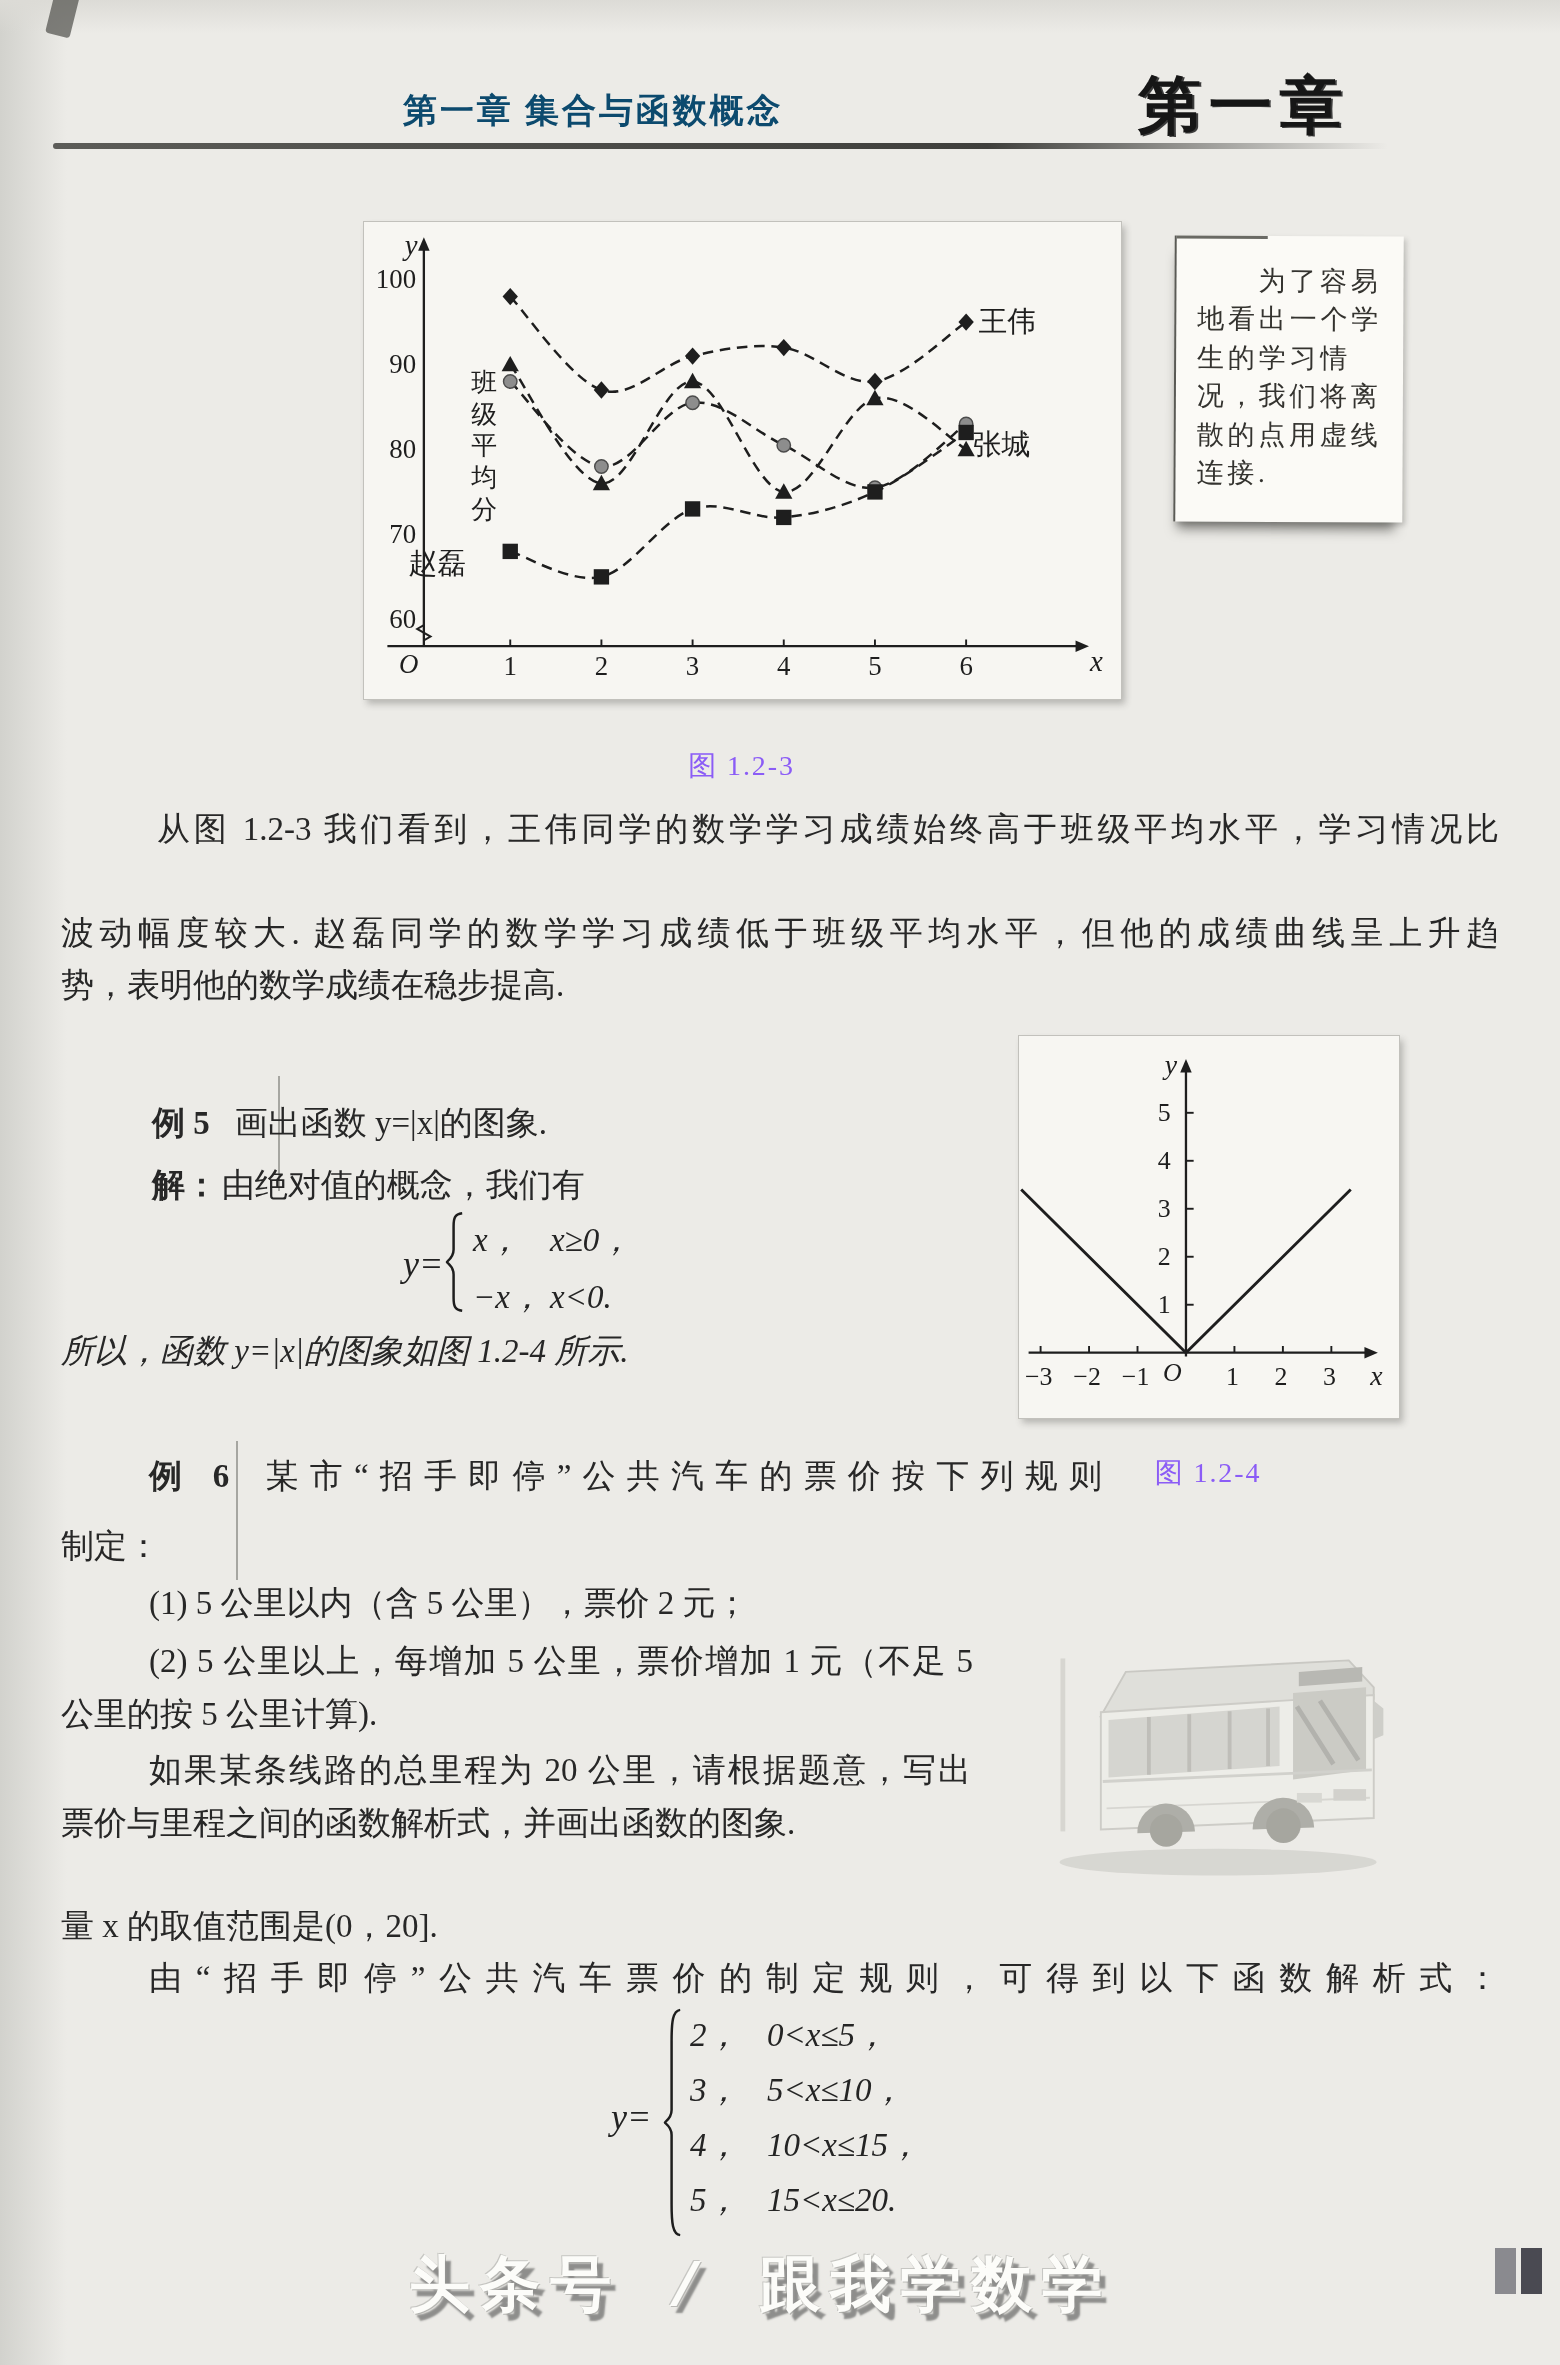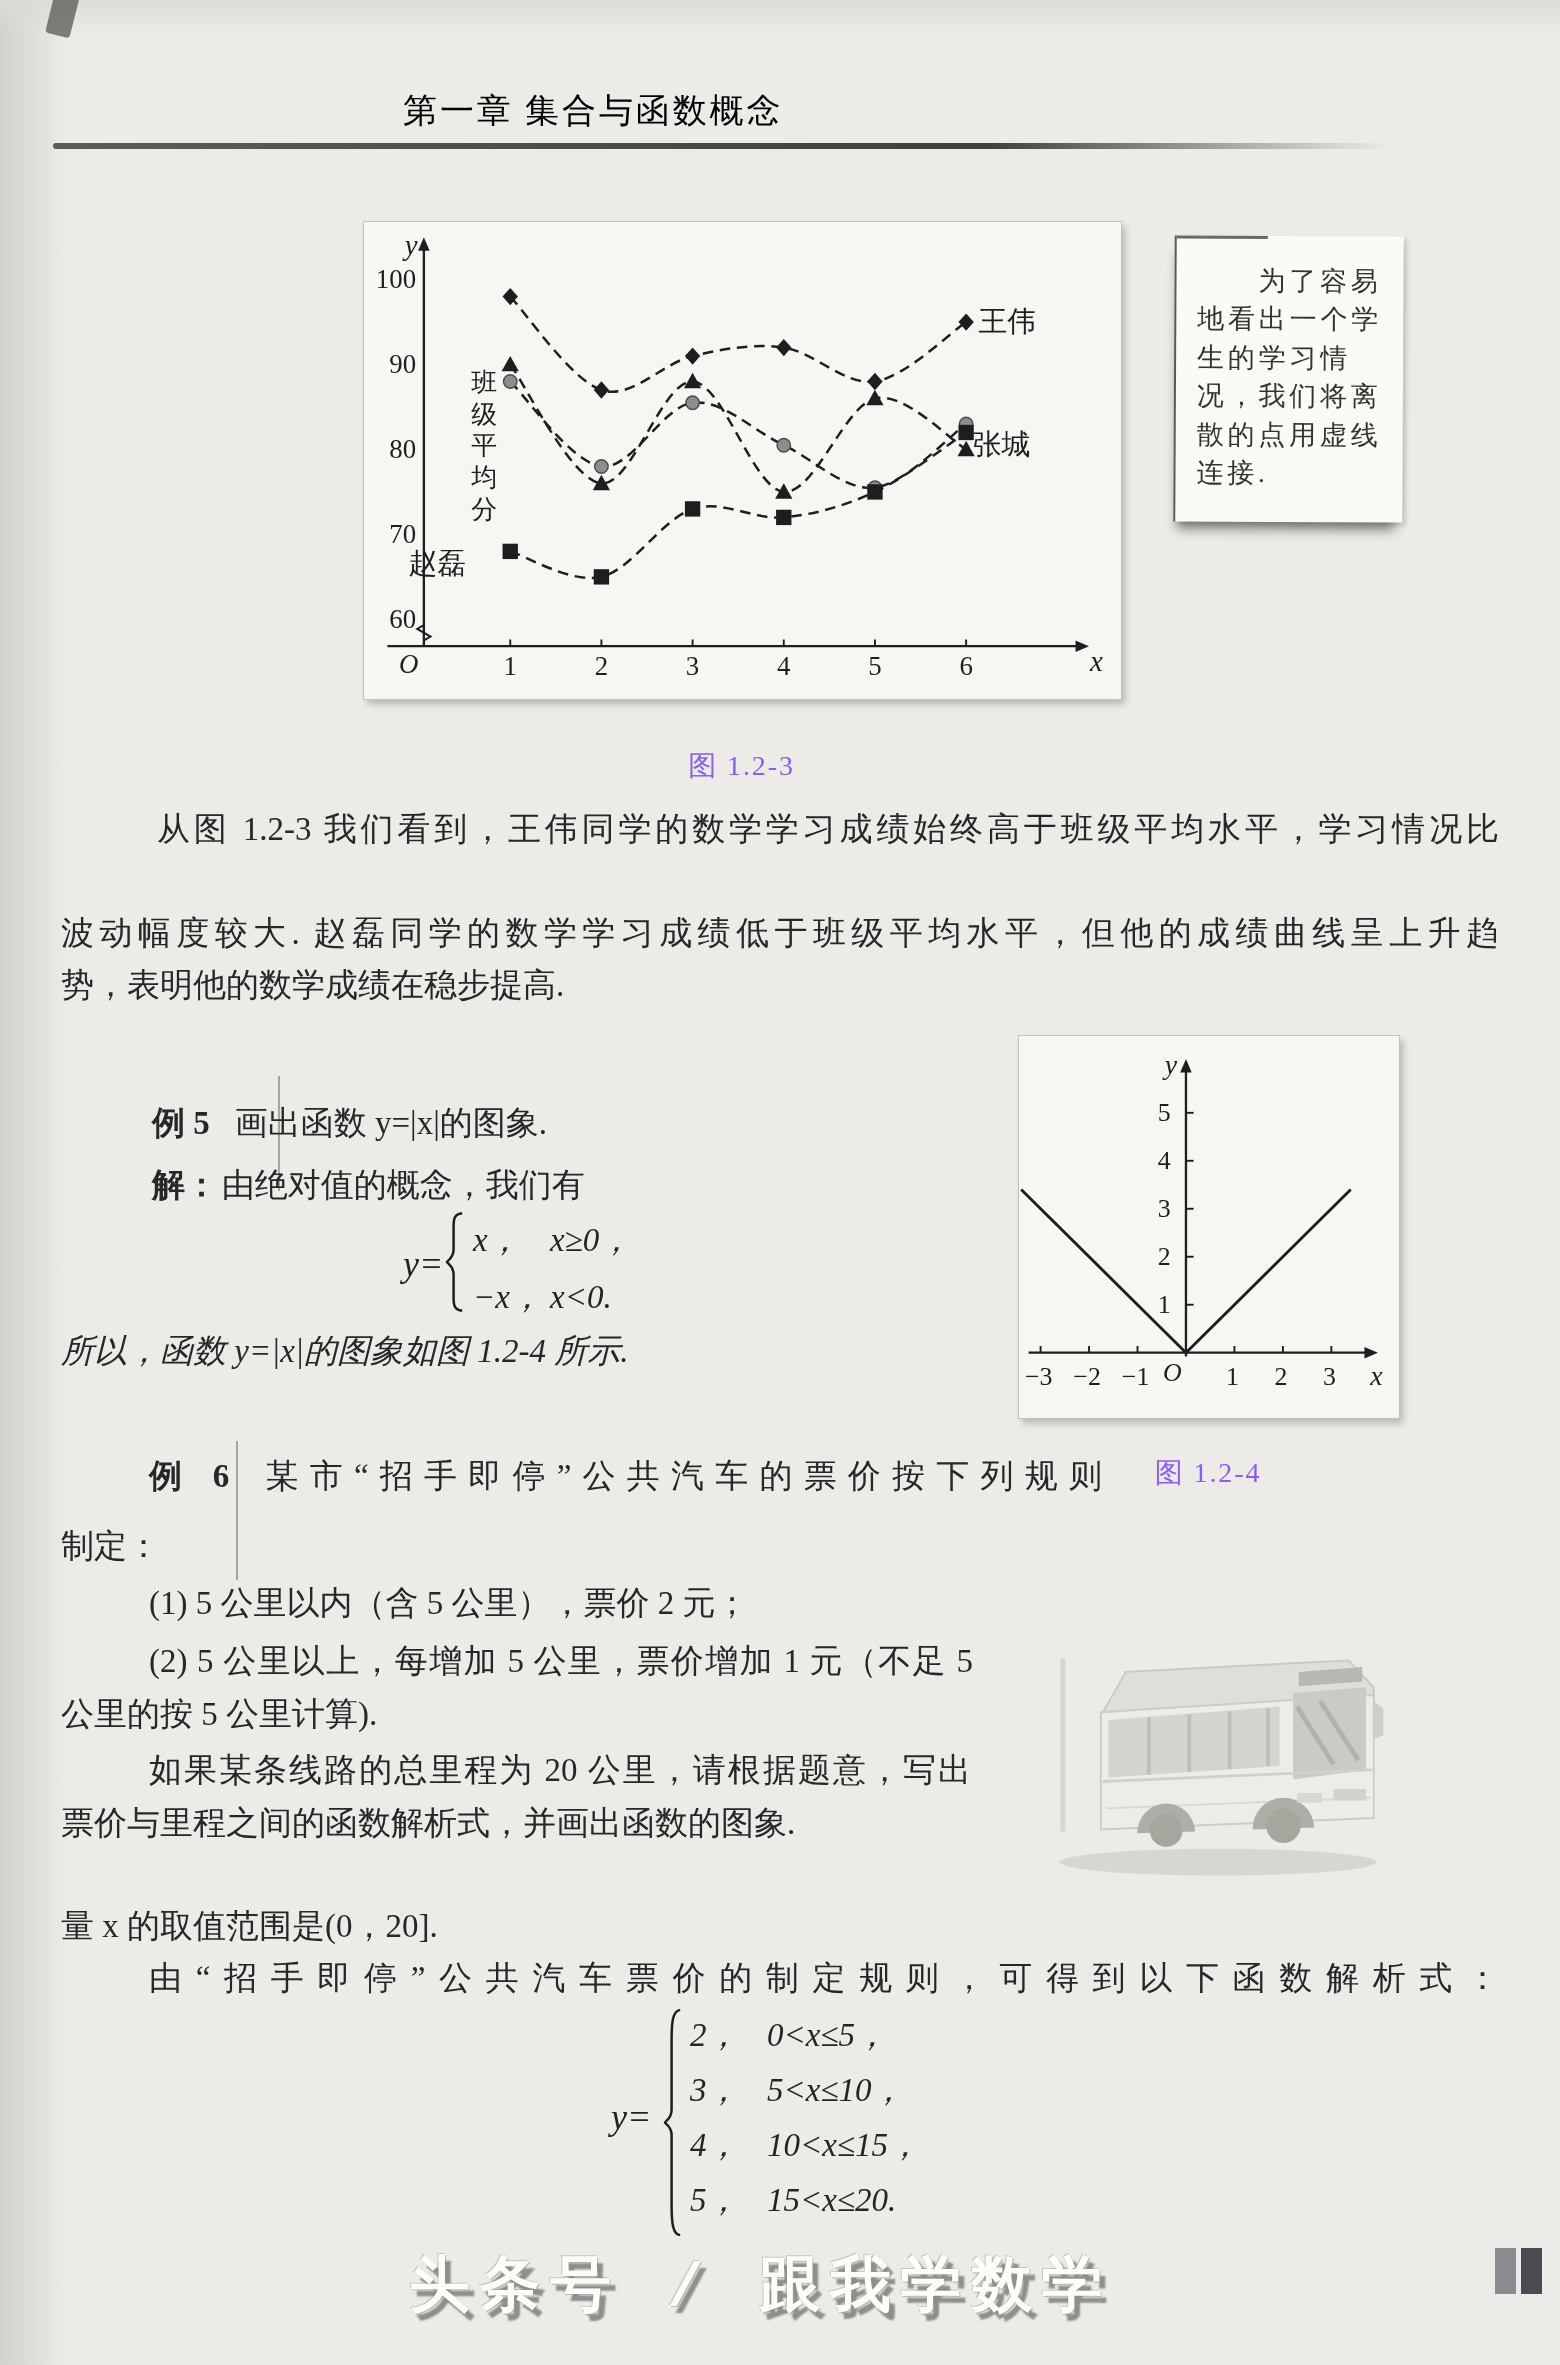--- a/index.html
+++ b/index.html
@@ -7,22 +7,22 @@
         font-family:"Liberation Serif","DejaVu Serif",serif;color:#262626;}
   
   .edge-left{position:absolute;left:0;top:0;width:67px;height:2365px;
              background:linear-gradient(to right,#d2d2cd,rgba(236,235,231,0));}
   .edge-top{position:absolute;left:0;top:0;width:1560px;height:33px;
             background:linear-gradient(to bottom,#dcdbd6,rgba(236,235,231,0));}
   .corner-mark{position:absolute;left:50px;top:-7.7px;width:25px;height:44px;background:#4e4e4a;
                opacity:.7;transform:rotate(14deg);border-radius:3.8px;}
   .vline-a{position:absolute;width:1.9px;background:#a6a6a1;}
   
-  .h-left{position:absolute;left:403px;top:88px;font-size:34px;font-weight:normal;
-          letter-spacing:2.9px;color:#000000;white-space:nowrap;}
+  .h-left{position:absolute;left:403px;top:88px;font-size:34px;font-weight:bold;
+          letter-spacing:2.9px;color:#0c4a6e;white-space:nowrap;}
   .h-right{position:absolute;left:1138px;top:63px;font-size:63px;font-weight:900;
            letter-spacing:7.7px;color:#161616;text-shadow:1.9px 1px 0 #3c3c3c;white-space:nowrap;}
   .h-rule{position:absolute;left:53px;top:143px;width:1335px;height:5.8px;
           background:linear-gradient(to right,#5c5c58,#3f3f3c 70%,rgba(80,80,76,0));border-radius:2.9px;}
   
   .figbox{position:absolute;background:#f7f6f2;border:1px solid #c2c1bc;
           box-shadow:3.8px 4.8px 6.7px rgba(60,60,55,.30);}
   .caption{position:absolute;font-size:28px;color:#8b5cf6;text-align:center;letter-spacing:1.9px;}
   
   .note{position:absolute;left:1174px;top:236px;width:227px;height:286px;background:#fbfaf6;
@@ -53,20 +53,21 @@
 
 <div class="page">
 
   <div class="edge-left"></div>
   <div class="edge-top"></div>
   <div class="corner-mark"></div>
   <div class="vline-a" style="left:278px;top:1076px;height:115px;"></div>
   <div class="vline-a" style="left:236px;top:1441px;height:139px;"></div>
 
   <div class="h-left">第一章  集合与函数概念</div>
+  <div class="h-right">第一章</div>
   <div class="h-rule"></div>
 
   <div class="figbox" style="left:363px;top:221px;width:757px;height:477px;">
     <svg id="chart-scores" width="757" height="477" viewBox="0 0 788 497">
         <line x1="24" y1="442" x2="748" y2="442" stroke="#1e1e1e" stroke-width="2.4"></line>
         <path d="M755,442 L741,436 L741,448 Z" fill="#1e1e1e"></path>
         <line x1="62" y1="442" x2="62" y2="24" stroke="#1e1e1e" stroke-width="2.4"></line>
         <path d="M62,16 L56,30 L68,30 Z" fill="#1e1e1e"></path>
         <text x="42" y="34" font-size="30" font-style="italic" fill="#1e1e1e">y</text>
         <text x="756" y="468" font-size="30" font-style="italic" fill="#1e1e1e">x</text>

